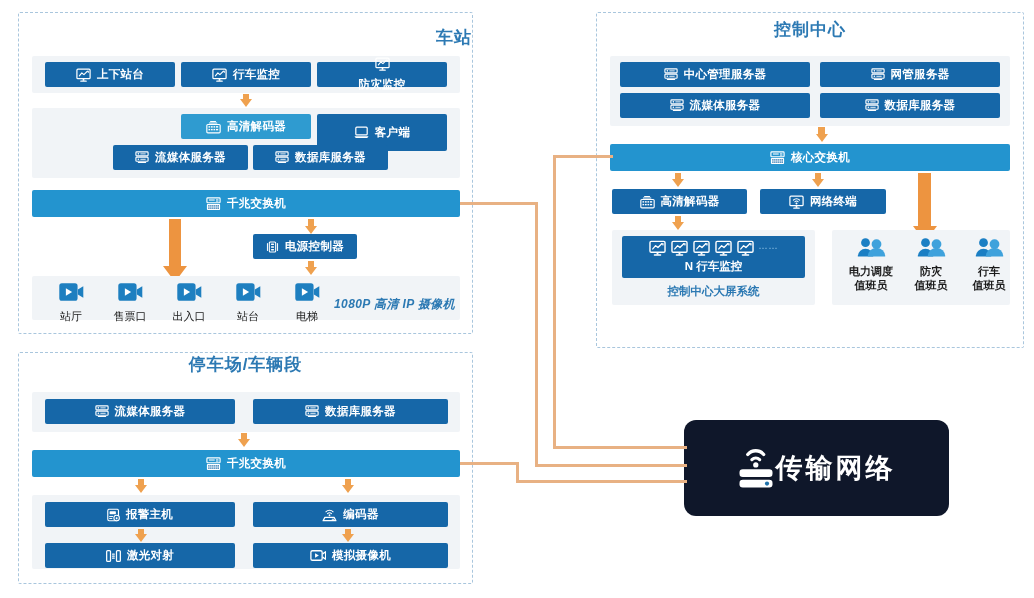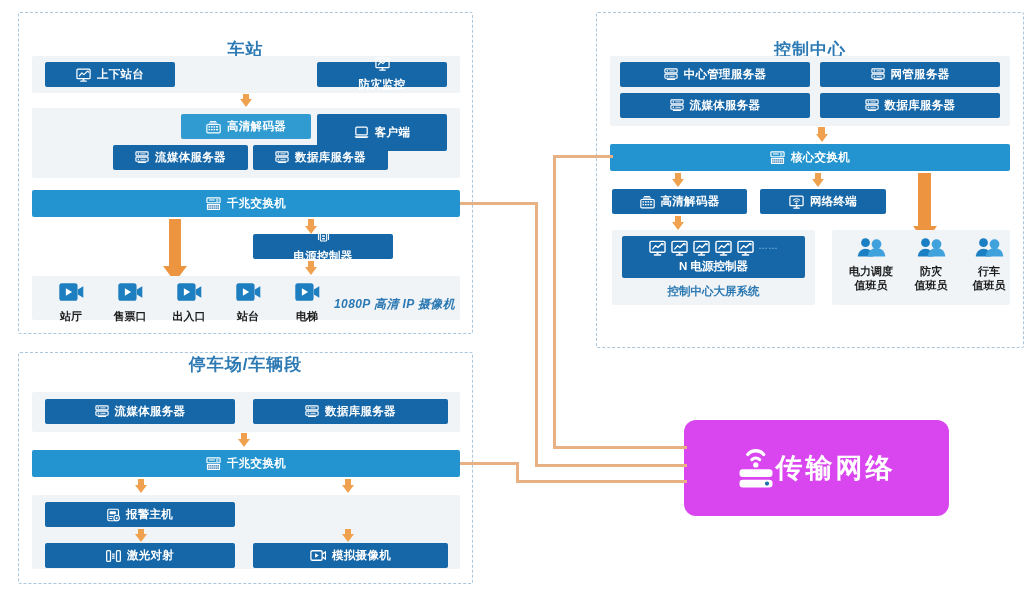--- a/index.html
+++ b/index.html
@@ -73,21 +73,21 @@
   .arrow.wide::after {
     border-left-width:12px; border-right-width:12px;
     border-top:16px solid #ed9440; bottom:-15px;
   }
 
   
   .wire { position:absolute; background:#e8b183; }
 
   
   .cam { position:absolute; text-align:center; width:52px; }
-  .cam .lbl { font-size:11px; font-weight:bold; color:#1b1b1b; margin-top:3px; }
+  .cam .lbl { font-size:11px; font-weight:normal; color:#1b1b1b; margin-top:3px; }
   .cam-note {
     position:absolute; font-size:12px; font-weight:bold; color:#2c79b3;
     letter-spacing:.4px; white-space:nowrap;font-style:italic;
   }
 
   
   .op { position:absolute; text-align:center; width:62px; }
   .op .lbl { font-size:11px; font-weight:bold; color:#1b1b1b; line-height:1.25; margin-top:3px; }
 
   
@@ -98,21 +98,21 @@
   .screenrow { display:flex; align-items:center; gap:5px; }
   .screenrow .dots { color:#8fc0e3; font-size:9px; letter-spacing:1px; }
   .screenbox .cap { color:#fff; font-size:11.5px; font-weight:bold; margin-top:3px; }
   .screen-sub {
     position:absolute; text-align:center; font-size:11.5px;
     font-weight:bold; color:#2c79b3;
   }
 
   
   .transnet {
-    position:absolute; background:#d946ef; border-radius:12px;
+    position:absolute; background:#0f172a; border-radius:12px;
     display:flex; align-items:center; justify-content:center; gap:2px;
     color:#fff;
   }
   .transnet .tlabel { font-size:27px; font-weight:bold; letter-spacing:3px; }
 </style>
 </head>
 <body>
 
 <div class="canvas">
 
@@ -248,32 +248,40 @@
       <g id="i-people">
         <circle cx="8.5" cy="6.2" r="4.4" fill="#1b7fc4"></circle>
         <path d="M0.8 20 a7.7 7.7 0 0 1 15.4 0 Z" fill="#1b7fc4"></path>
         <circle cx="19.5" cy="7.6" r="4.9" fill="#3fa2dc"></circle>
         <path d="M10.8 20 a8.7 8.7 0 0 1 17.4 0 Z" fill="#3fa2dc"></path>
       </g>
     </defs>
   </svg>
 
   <div class="group" style="left:18px; top:12px; width:455px; height:322px;">
-    <div class="group-title" style="margin-top:25px;">车站</div>
+    <div class="group-title" style="margin-top:13px;text-align:right;">车站</div>
   </div>
 
   <div class="band" style="left:32px; top:56px; width:428px; height:37px;"></div>
   <div class="node" style="left:45px; top:62px; width:130px; height:25px;">
     <span class="ico">
       <svg width="15" height="14" viewBox="0 0 18 17">
           <use href="#i-monitor"></use>
         </svg>
       </span>
     <span>上下站台</span>
   </div>
+  <div class="node" style="left:181px; top:62px; width:130px; height:25px;">
+    <span class="ico">
+      <svg width="15" height="14" viewBox="0 0 18 17">
+          <use href="#i-monitor"></use>
+        </svg>
+      </span>
+    <span>行车监控</span>
+  </div>
   <div class="node" style="left:317px; top:62px; width:130px; height:25px;flex-direction:column;">
     <span class="ico">
       <svg width="15" height="14" viewBox="0 0 18 17">
           <use href="#i-monitor"></use>
         </svg>
       </span>
     <span>防灾监控</span>
   </div>
 
   <div class="arrow" style="left:243px; top:94px; width:6px; height:6px;"></div>
@@ -316,21 +324,21 @@
     <span class="ico">
       <svg width="15" height="14" viewBox="0 0 18 17">
           <use href="#i-switch"></use>
         </svg>
       </span>
     <span>千兆交换机</span>
   </div>
 
   <div class="arrow" style="left:308px; top:219px; width:6px; height:8px;"></div>
 
-  <div class="node" style="left:253px; top:234px; width:140px; height:25px;flex-direction:column;">
+  <div class="node" style="left:253px; top:234px; width:104px; height:25px;">
     <span class="ico">
       <svg width="13" height="14" viewBox="0 0 18 16">
           <use href="#i-power"></use>
         </svg>
       </span>
     <span>电源控制器</span>
   </div>
 
   <div class="arrow" style="left:308px; top:261px; width:6px; height:7px;"></div>
 
@@ -363,21 +371,21 @@
   </div>
   <div class="cam" style="left:281px; top:282px;">
     <svg width="26" height="20" viewBox="0 0 18 14">
         <use href="#i-camera"></use>
       </svg>
     <div class="lbl">电梯</div>
   </div>
   <div class="cam-note" style="left:334px; top:296px;">1080P 高清 IP 摄像机</div>
 
   <div class="group" style="left:596px; top:12px; width:428px; height:336px;">
-    <div class="group-title" style="margin-top:25px;">控制中心</div>
+    <div class="group-title" style="margin-top:5px;">控制中心</div>
   </div>
 
   <div class="band" style="left:610px; top:56px; width:400px; height:70px;"></div>
   <div class="node" style="left:620px; top:62px; width:190px; height:25px;">
     <span class="ico">
       <svg width="14" height="13" viewBox="0 0 17 16">
           <use href="#i-server"></use>
         </svg>
       </span>
     <span>中心管理服务器</span>
@@ -455,21 +463,21 @@
           <use href="#i-monitor"></use>
         </svg>
       <svg width="17" height="16" viewBox="0 0 18 17">
           <use href="#i-monitor"></use>
         </svg>
       <svg width="17" height="16" viewBox="0 0 18 17">
           <use href="#i-monitor"></use>
         </svg>
       <span class="dots">⋯⋯</span>
     </div>
-    <div class="cap">N 电源控制器</div>
+    <div class="cap">N 行车监控</div>
   </div>
   <div class="screen-sub" style="left:622px; top:284px; width:183px;">控制中心大屏系统</div>
 
   <div class="band" style="left:832px; top:230px; width:178px; height:75px;"></div>
   <div class="op" style="left:840px; top:236px;">
     <svg width="29" height="22" viewBox="0 0 29 21">
         <use href="#i-people"></use>
       </svg>
     <div class="lbl">
       <span>电力调度</span><br>
@@ -532,20 +540,28 @@
   <div class="arrow" style="left:345px; top:479px; width:6px; height:7px;"></div>
 
   <div class="band" style="left:32px; top:495px; width:428px; height:74px;"></div>
   <div class="node" style="left:45px; top:502px; width:190px; height:25px;">
     <span class="ico">
       <svg width="13" height="14" viewBox="0 0 17 17">
           <use href="#i-alarm"></use>
         </svg>
       </span>
     <span>报警主机</span>
+  </div>
+  <div class="node" style="left:253px; top:502px; width:195px; height:25px;">
+    <span class="ico">
+      <svg width="15" height="14" viewBox="0 0 18 17">
+          <use href="#i-encoder"></use>
+        </svg>
+      </span>
+    <span>编码器</span>
   </div>
   <div class="arrow" style="left:138px; top:529px; width:6px; height:6px;"></div>
   <div class="arrow" style="left:345px; top:529px; width:6px; height:6px;"></div>
   <div class="node" style="left:45px; top:543px; width:190px; height:25px;">
     <span class="ico">
       <svg width="15" height="14" viewBox="0 0 18 16">
           <use href="#i-laser"></use>
         </svg>
       </span>
     <span>激光对射</span>

